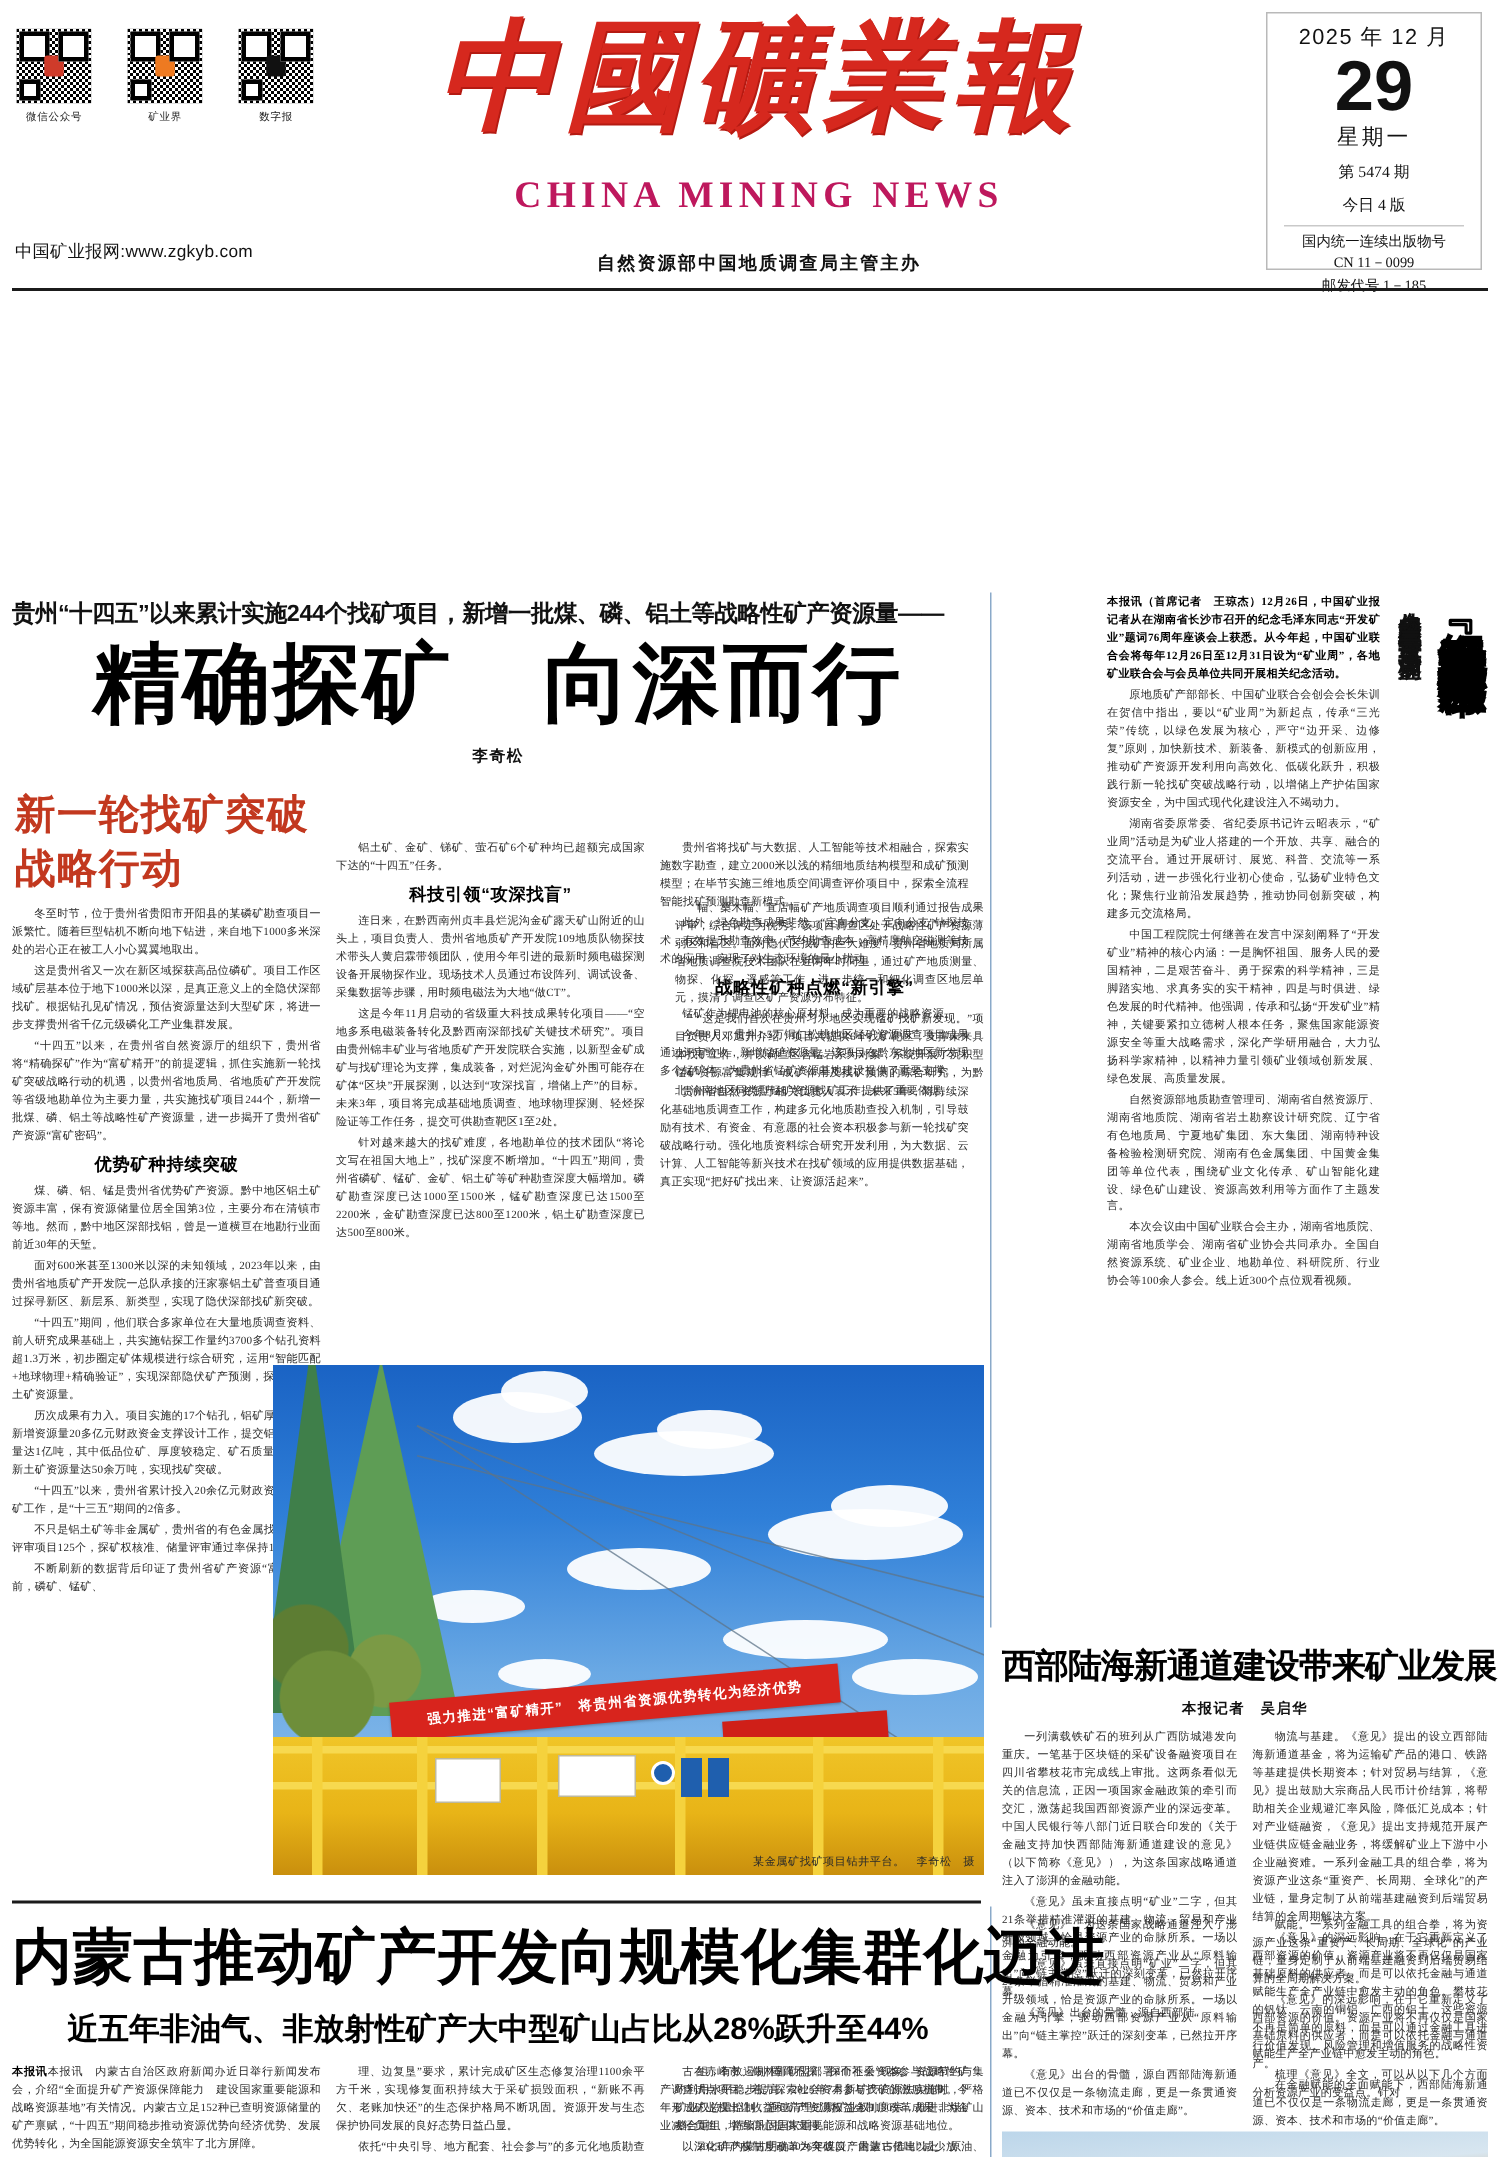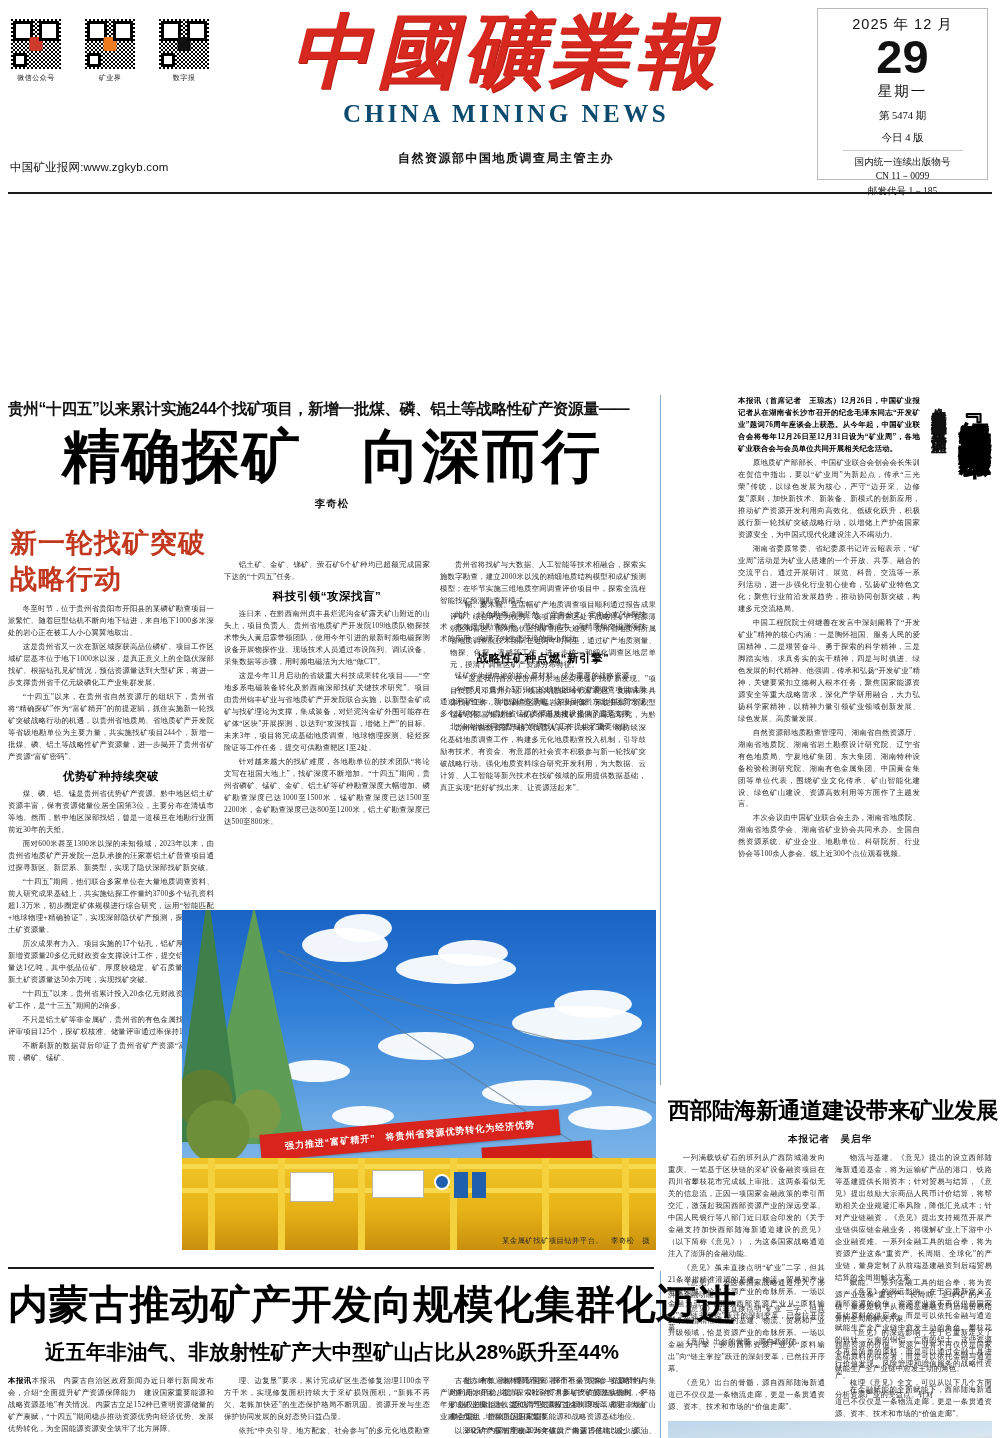--- a/index.html
+++ b/index.html
@@ -48,32 +48,32 @@
   .logo-cn {
     font-family:"Liberation Serif","DejaVu Serif",serif;
     font-size:80px; font-weight:bold; color:#d6281e;
     letter-spacing:6px; line-height:1.12;
     font-style:italic;
     text-shadow:1px 1px 0 #b51a12;
     white-space:nowrap;
   }
   .logo-en {
     font-family:"Liberation Serif","DejaVu Serif",serif;
-    font-size:25px; letter-spacing:3.5px; color:#0c4a6e;
-    margin-top:2px; font-weight:600;text-align:center;
+    font-size:25px; letter-spacing:3.5px; color:#be185d;
+    margin-top:19px; font-weight:600;text-align:center;
   }
   .logo-sub {
     font-family:"Liberation Sans","DejaVu Sans",sans-serif;
     font-size:12px; font-weight:bold; color:#111;
     margin-top:22px; letter-spacing:1.5px;
   }
 
   .datebox {
     position:absolute; right:12px; top:8px;
-    width:171px; height:172px;
+    width:144px; height:172px;
     border:1px solid #b9b9b9;
     text-align:center; padding-top:6px;
     font-family:"Liberation Sans","DejaVu Sans",sans-serif;
   }
   .date-ym { font-size:14.5px; letter-spacing:1px; color:#111; }
   .date-day { font-size:47px; font-weight:bold; line-height:.95; margin-top:1px;
               font-family:"Liberation Sans","DejaVu Sans",sans-serif; }
   .date-week { font-size:14.5px; margin-top:2px; letter-spacing:2px;font-family:Liberation Serif, serif; }
   .date-issue { font-size:10.5px; margin-top:7px; line-height:1.45;
                 font-family:"Liberation Serif","DejaVu Serif",serif; }

